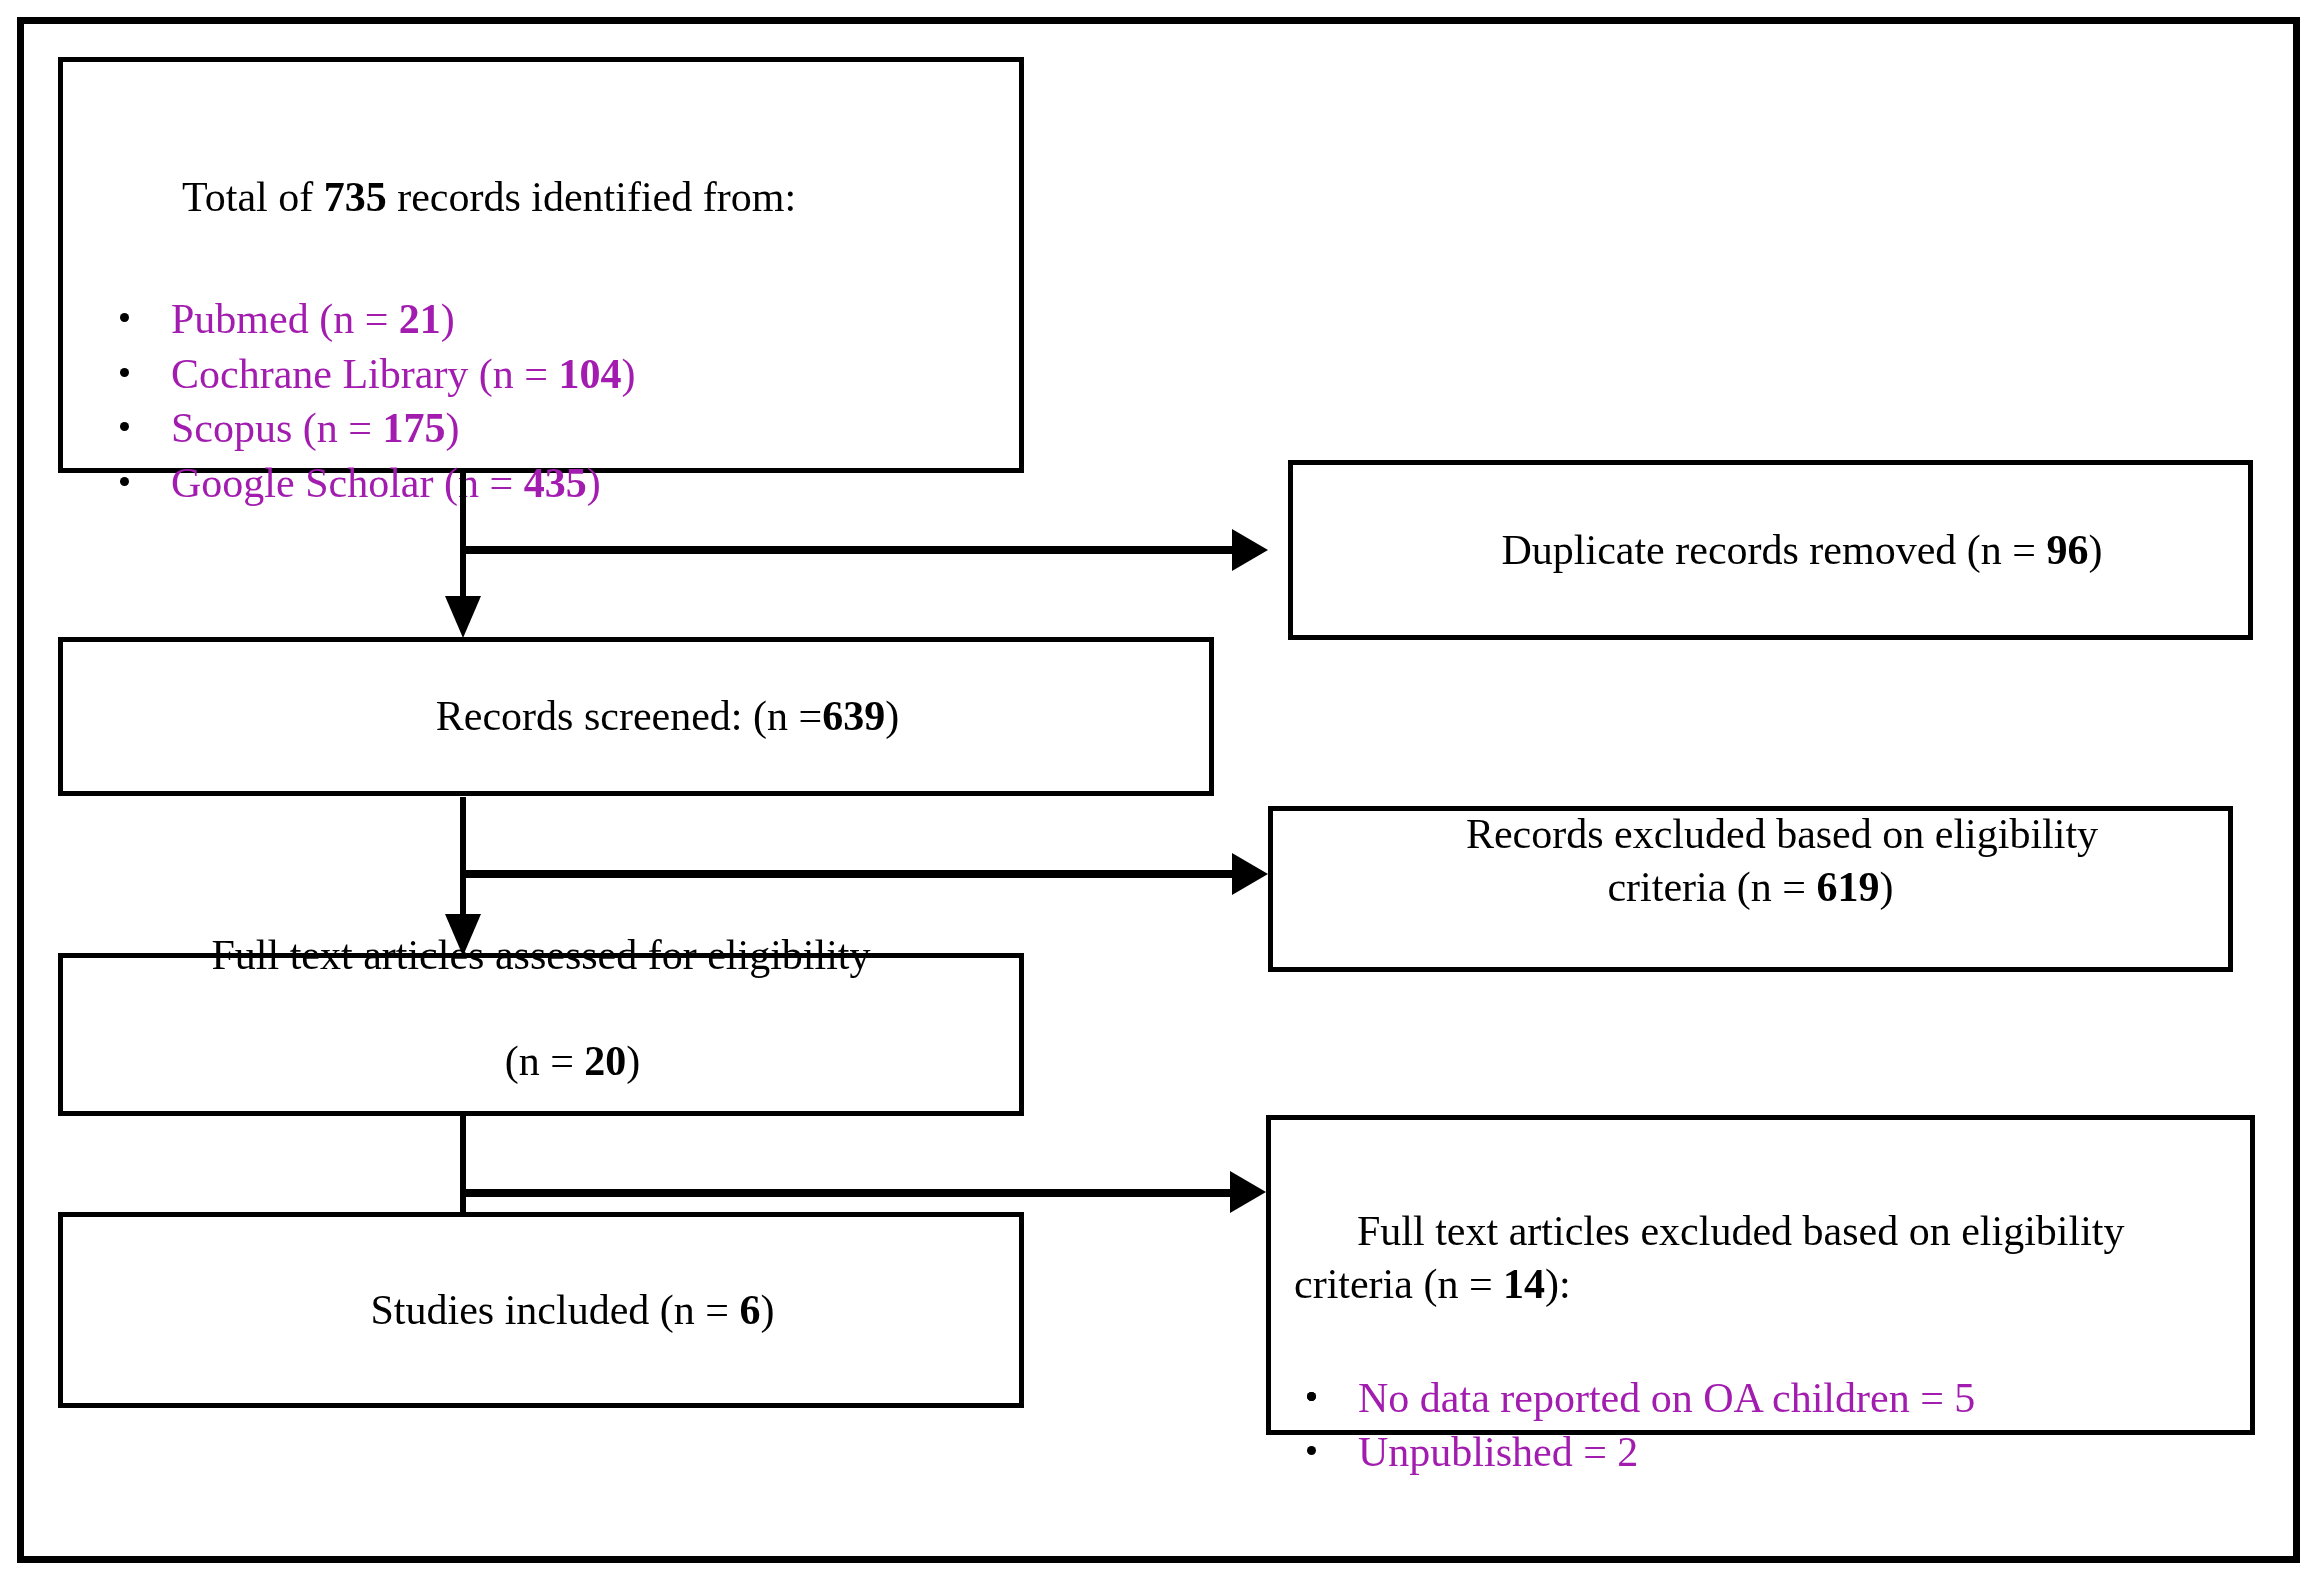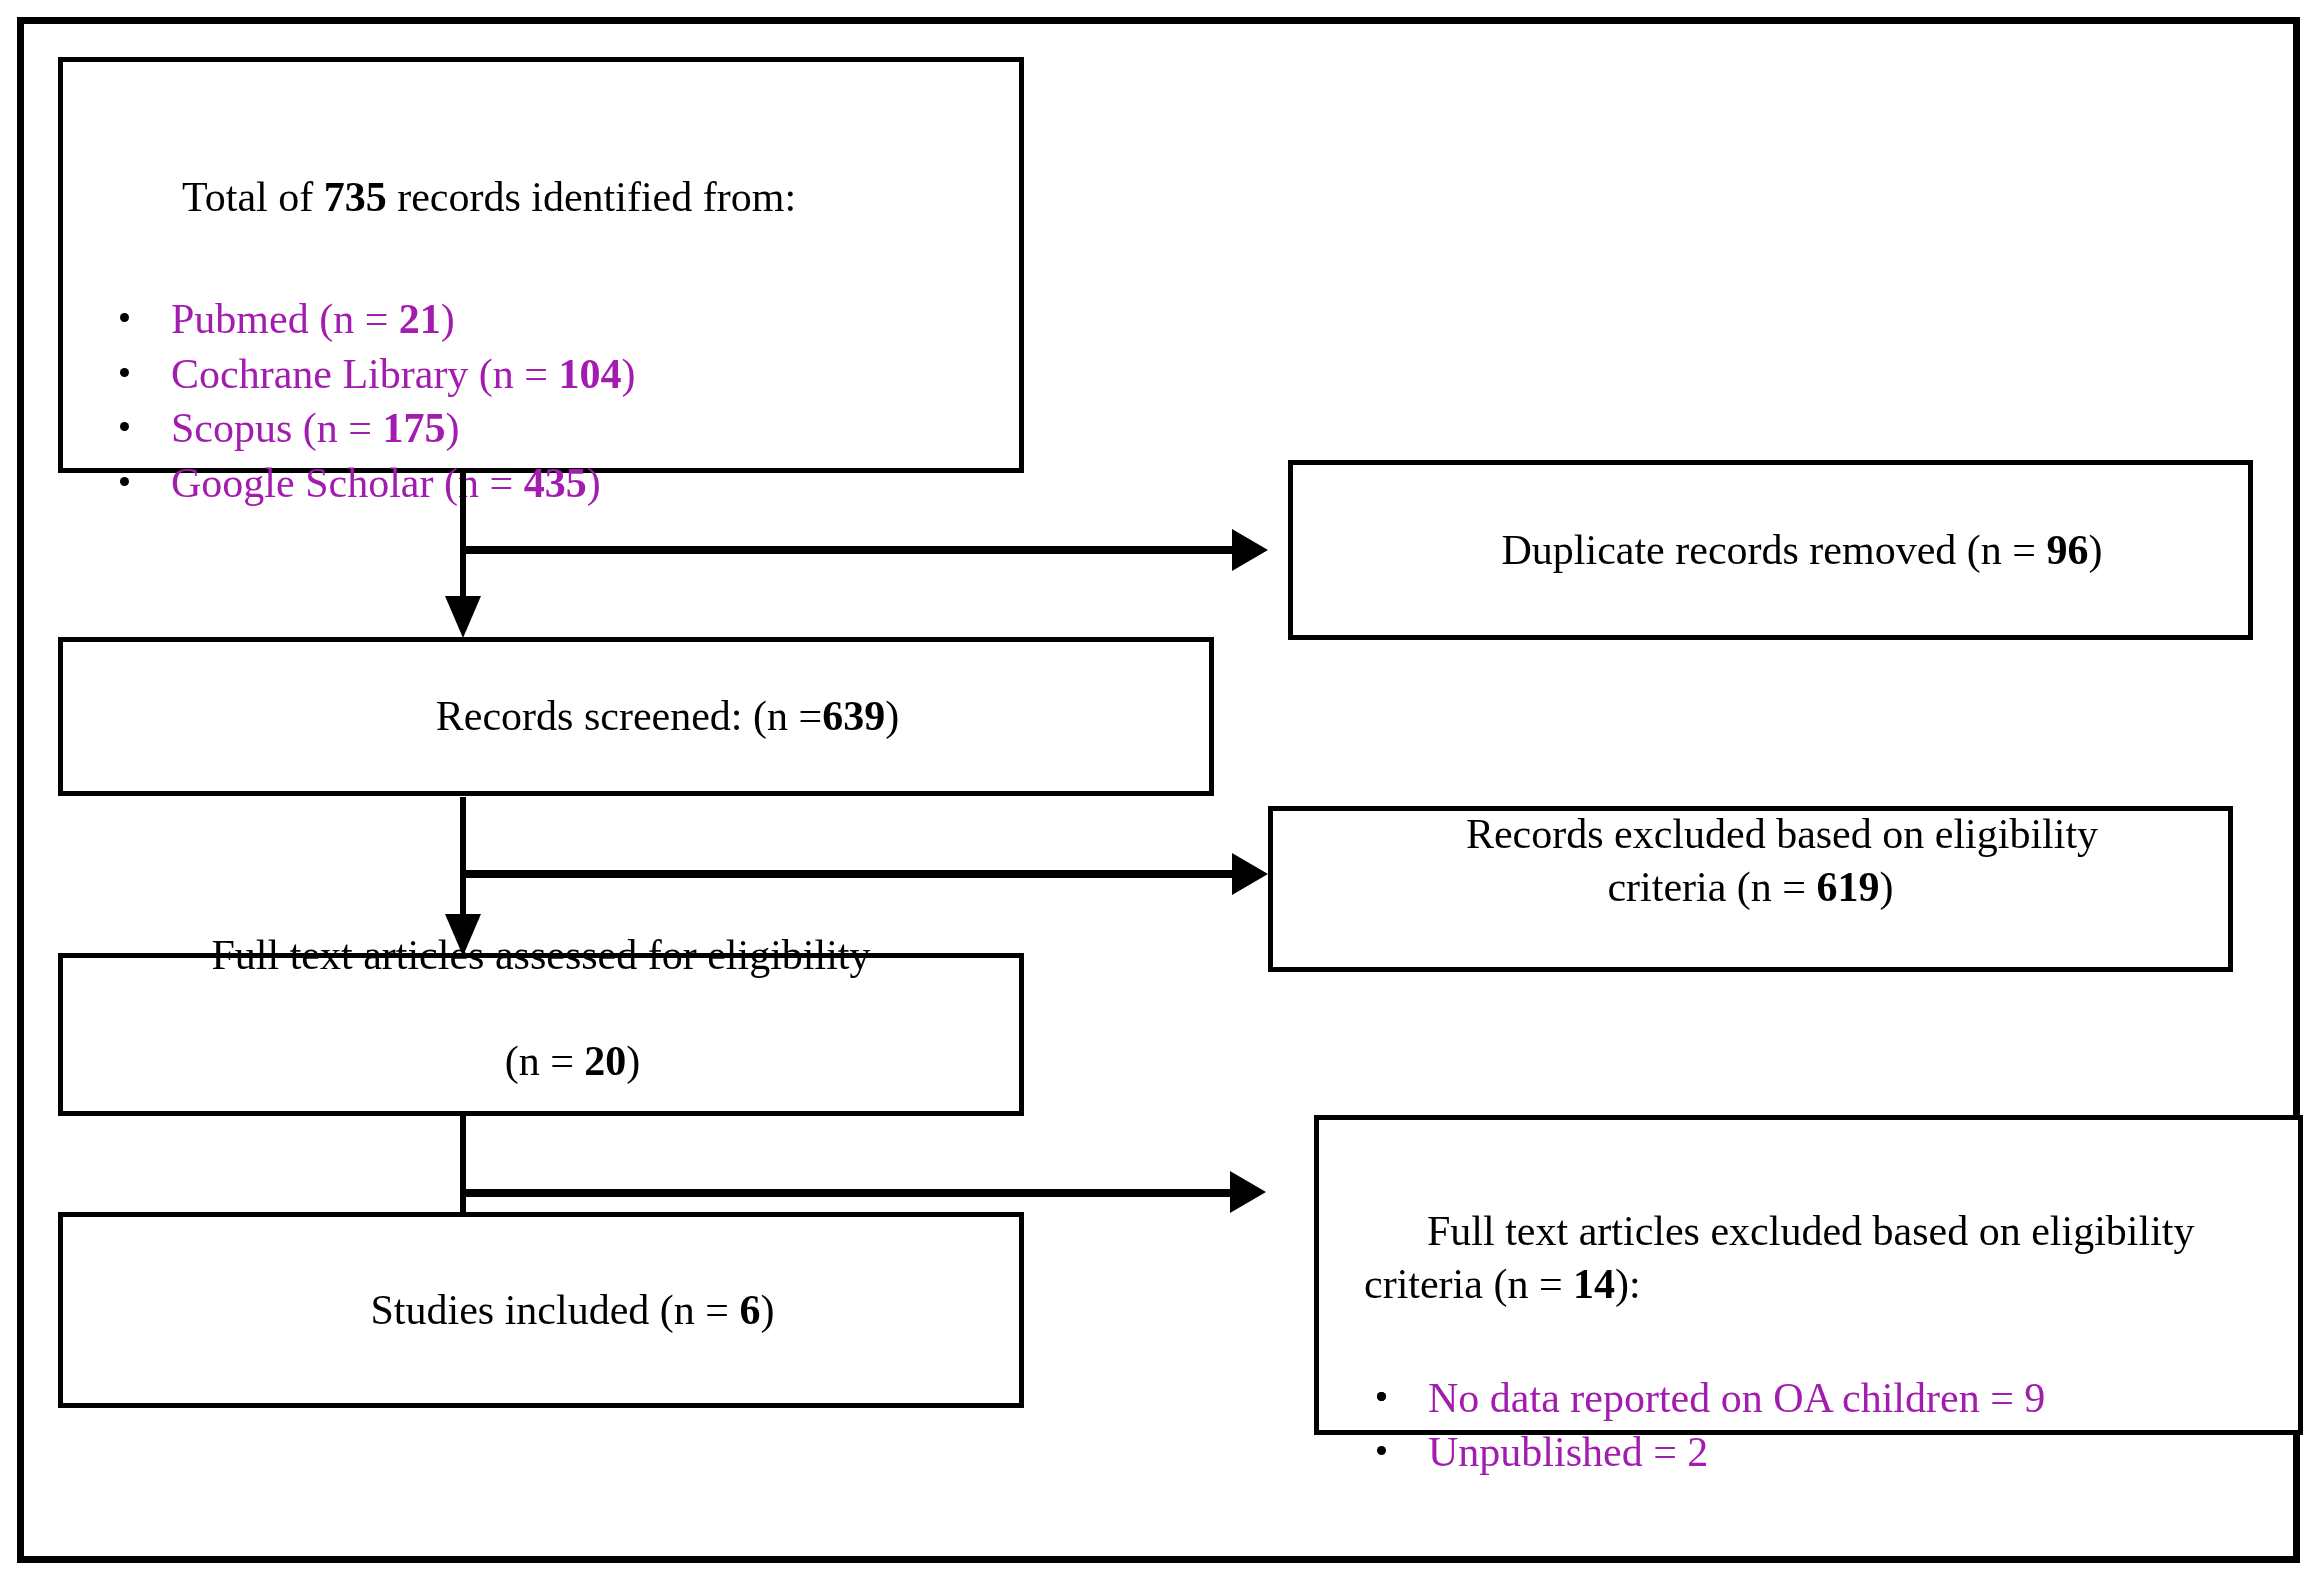--- a/index.html
+++ b/index.html
@@ -155,30 +155,30 @@
     <div class="box-title">
       <span>(n = </span><b>20</b><span>)</span>
     </div>
   </div>
 
   <div class="vline" style="left:460px; top:1116px; height:122px;"></div>
   <div class="hline" style="left:463px; top:1189px; width:768px;"></div>
   <div class="arrow-right" style="left:1230px; top:1171px;"></div>
   <div class="arrow-down" style="left:445px; top:1233px;"></div>
 
-  <div class="flow-box" style="left:1314px; top:1115px; width:989px; height:320px; padding:32px 28px 32px 45px; justify-content:flex-start;">
+  <div class="flow-box" style="left:1266px; top:1115px; width:989px; height:320px; padding:32px 28px 32px 23px; justify-content:flex-start;">
     <div class="box-title" style="padding-right:28px;">
       <span>Full text articles excluded based on eligibility criteria (n = </span><b>14</b><span>):</span>
     </div>
     <ul class="bullet-list" style="margin-top:7px;">
       <li>
         <span class="bullet-dot"></span>
       </li>
       <li>
-        <span class="bullet-dot"></span><span>No data reported on OA children = 9</span>
+        <span class="bullet-dot"></span><span>No data reported on OA children = 5</span>
       </li>
       <li>
         <span class="bullet-dot"></span><span>Unpublished = 2</span>
       </li>
     </ul>
   </div>
 
   <div class="flow-box center" style="left:58px; top:1212px; width:966px; height:196px;">
     <div class="box-title">
       <span>Studies included (n = </span><b>6</b><span>)</span>

